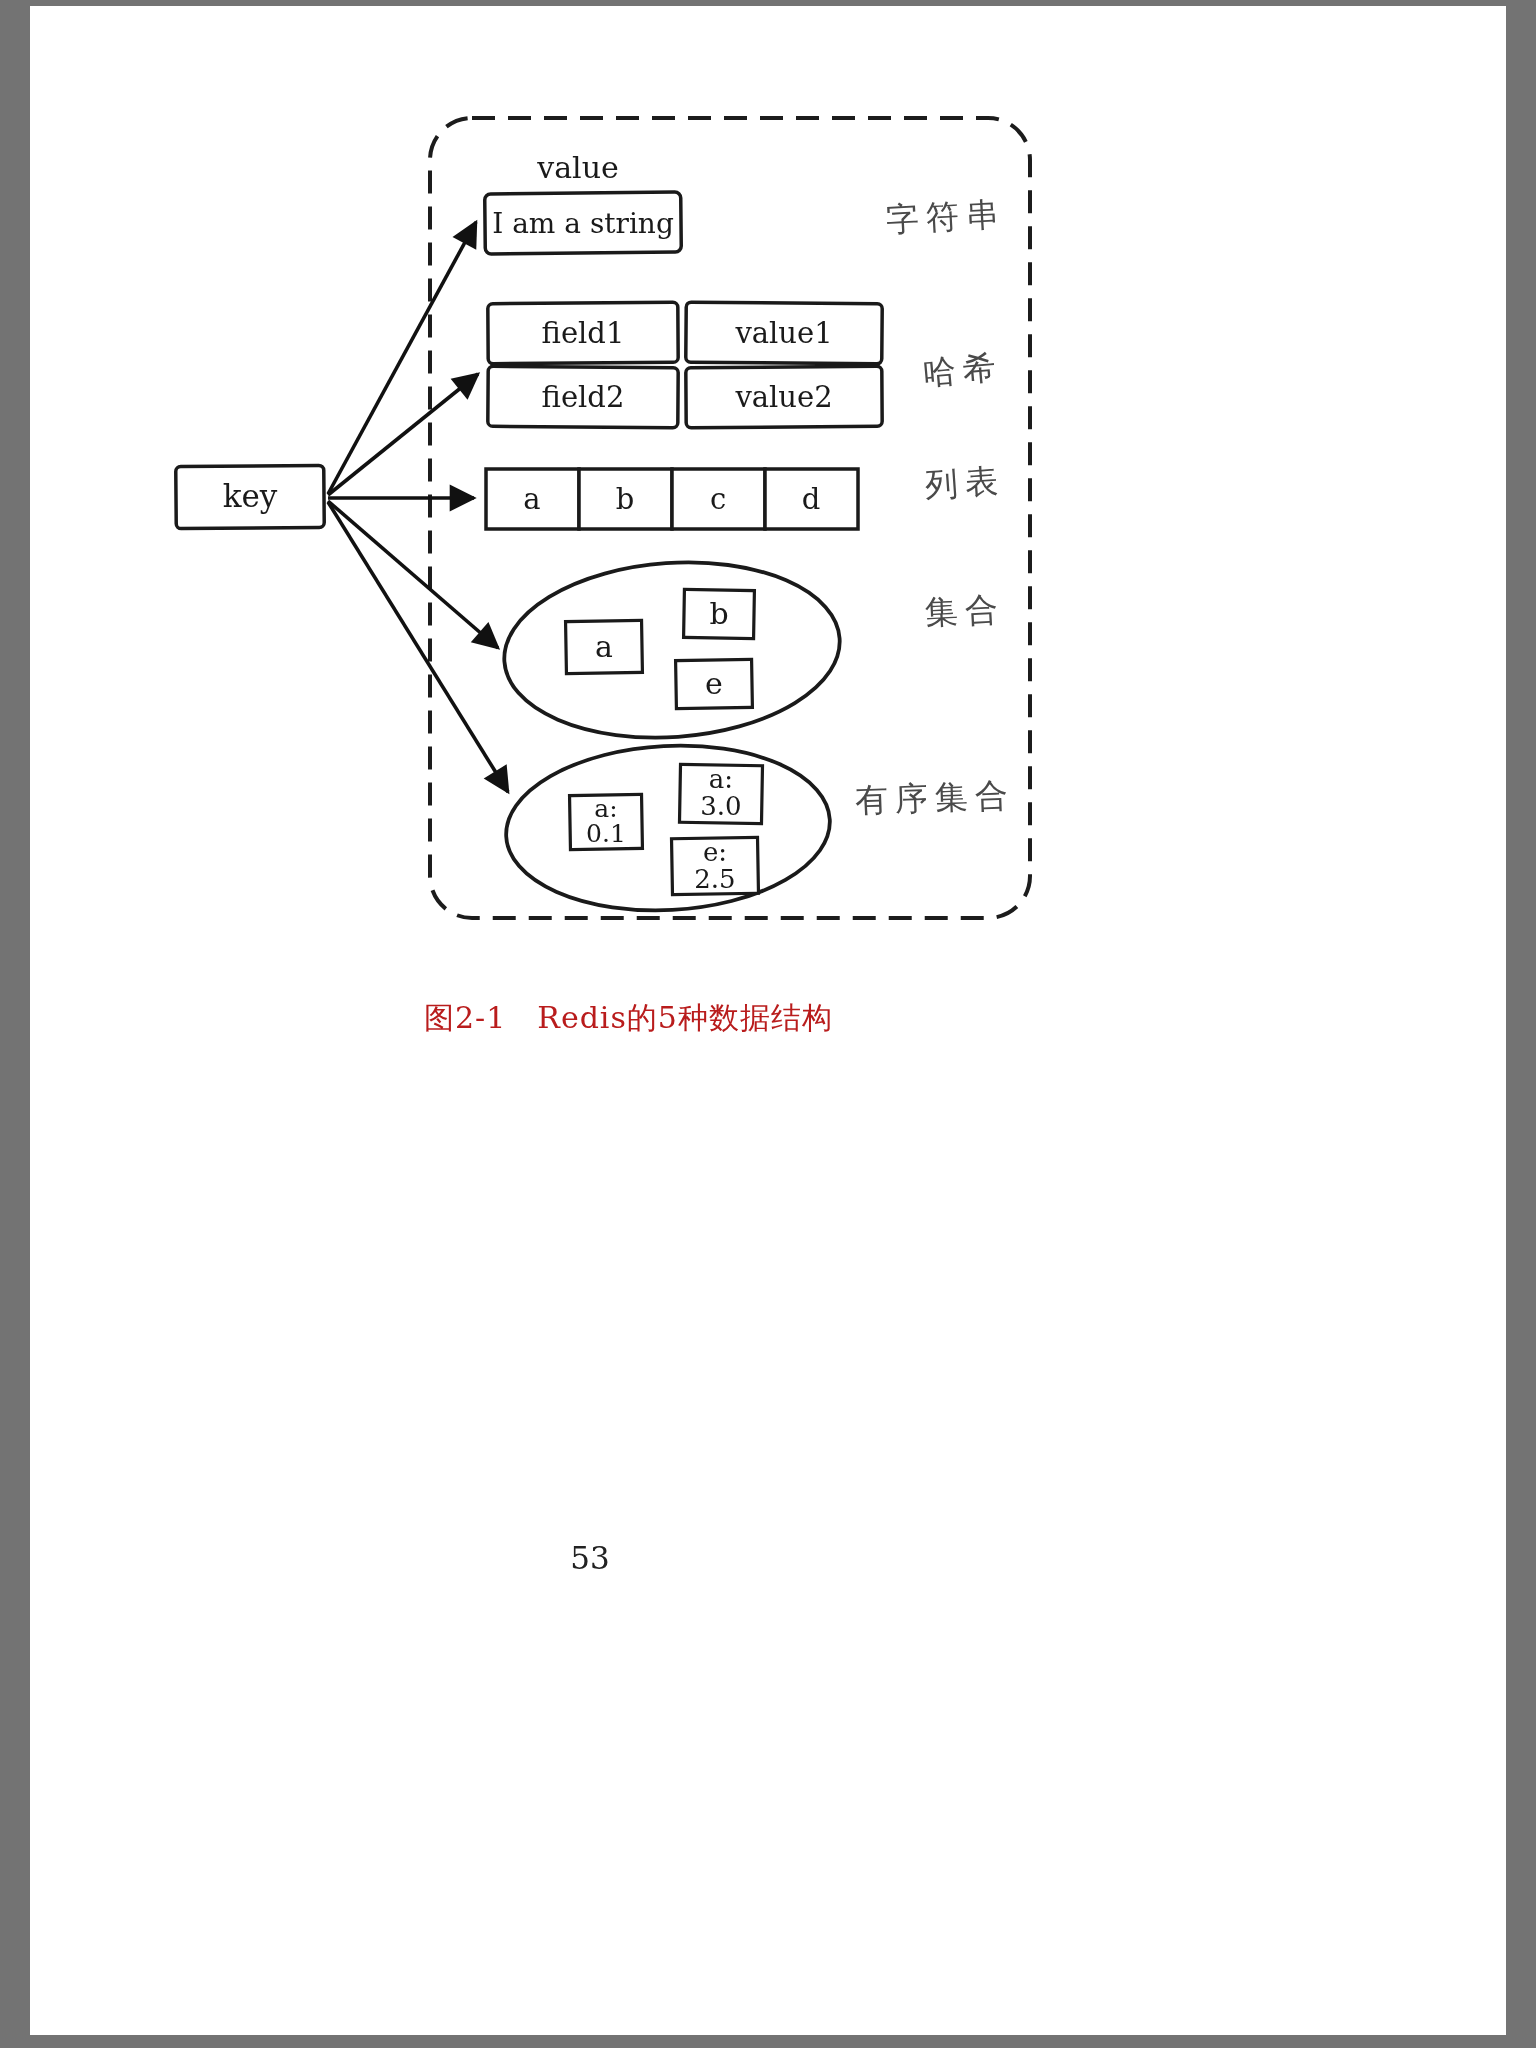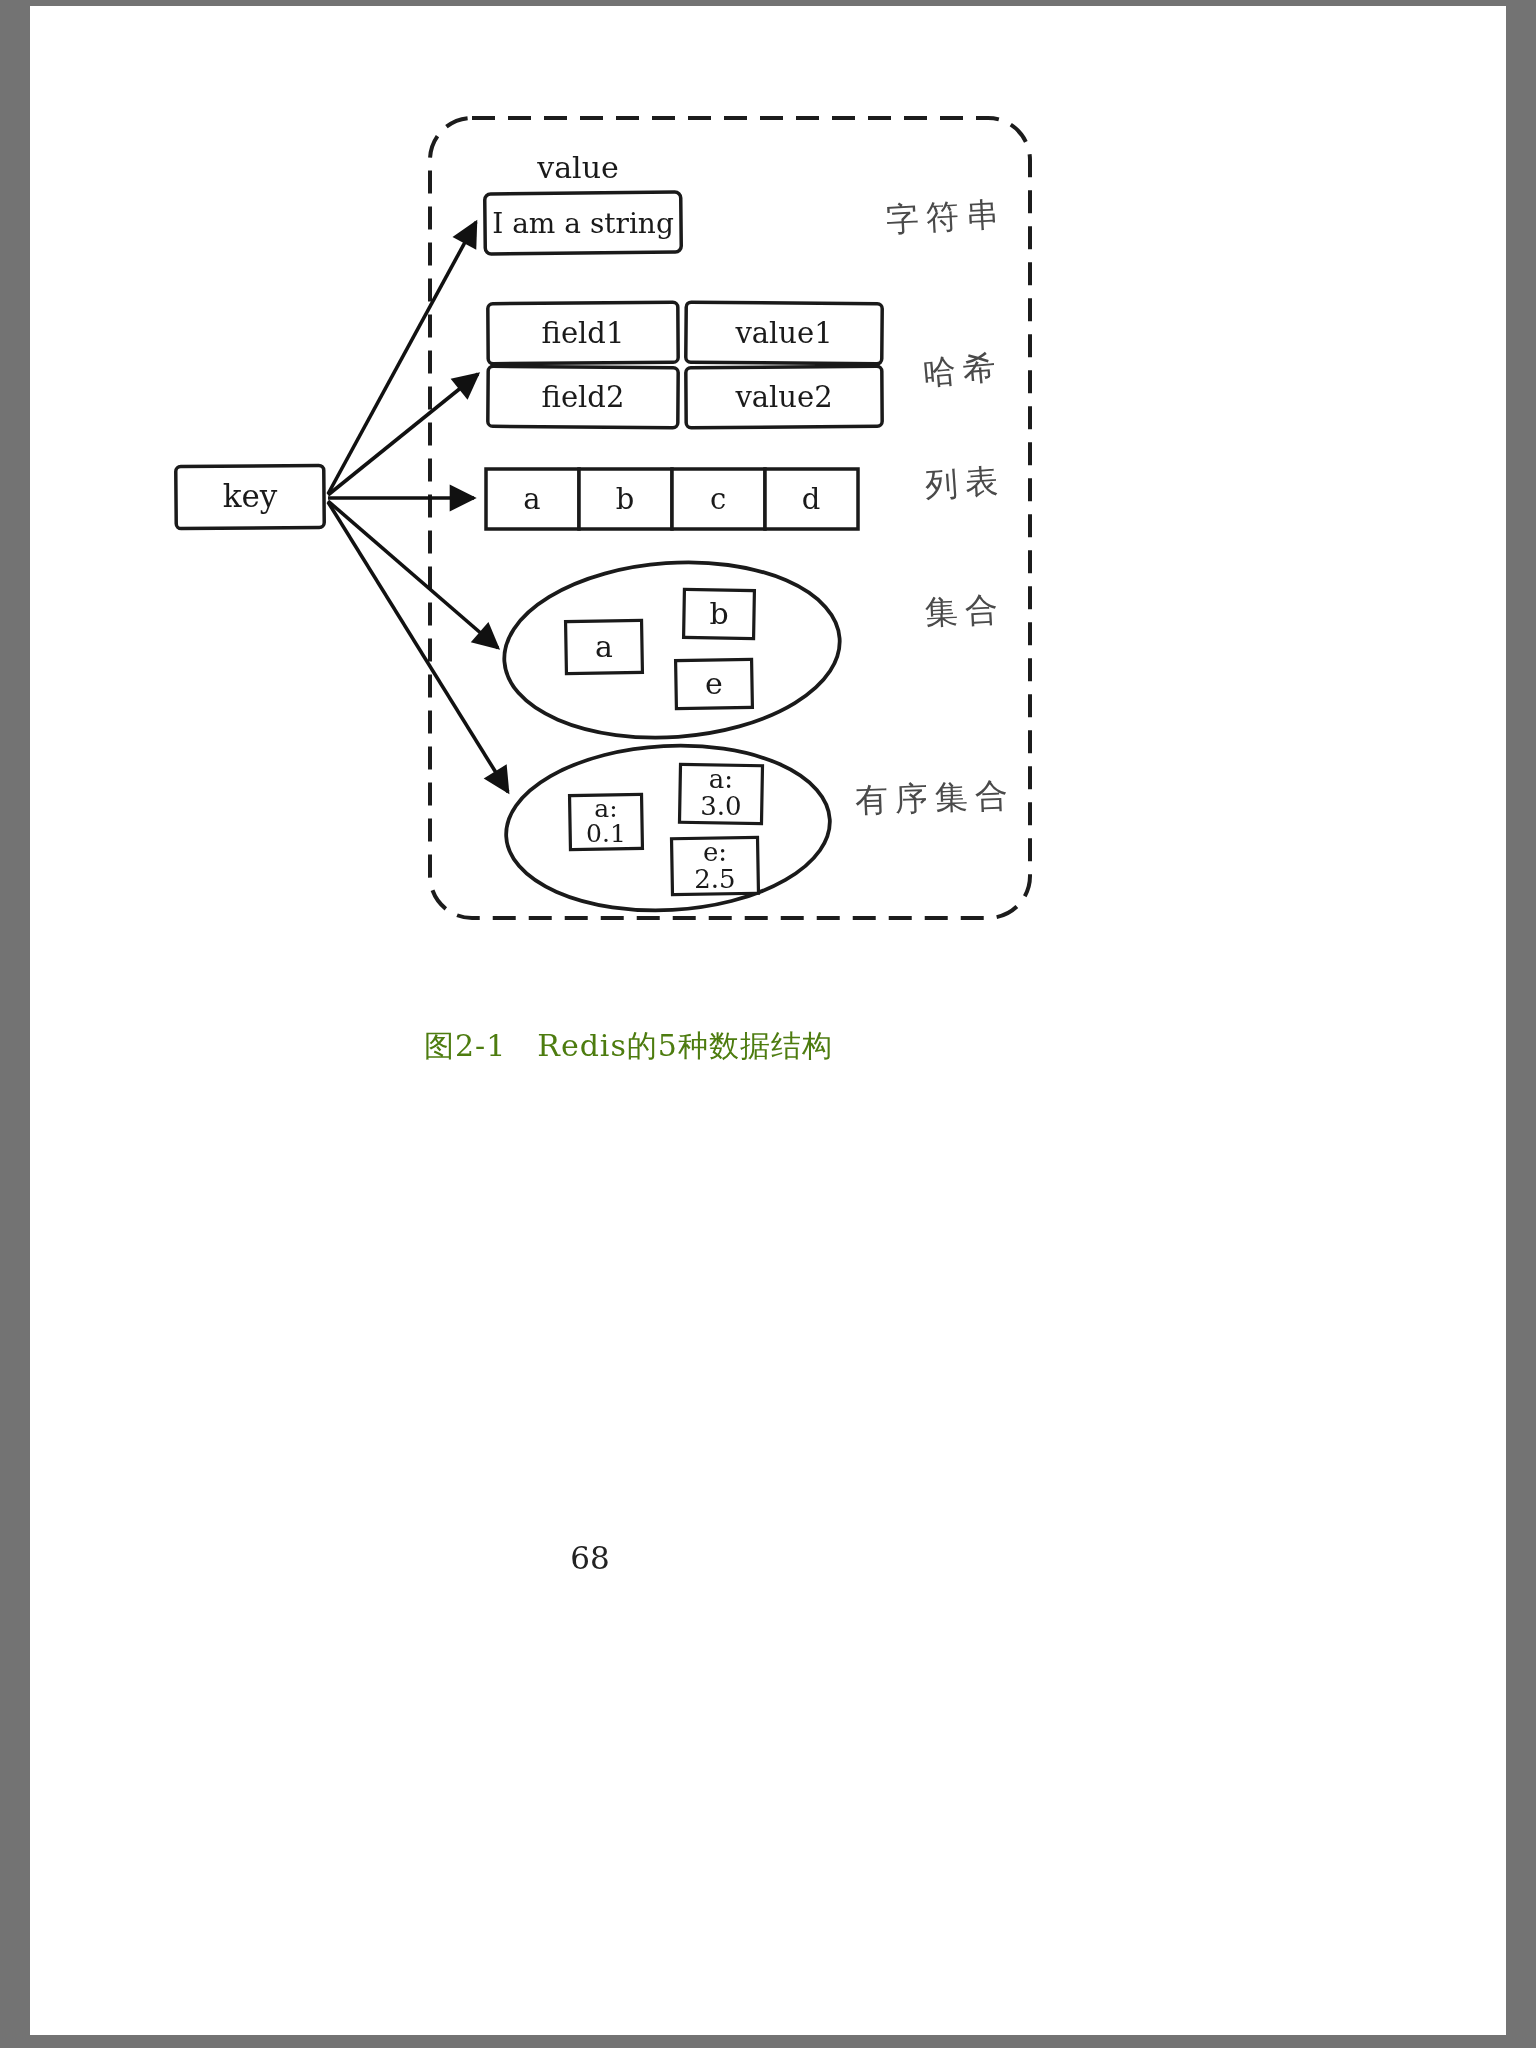--- a/index.html
+++ b/index.html
@@ -26,23 +26,23 @@
     background: #ffffff;
   }
   .figure-svg {
     position: absolute;
     left: 0;
     top: 0;
   }
   .caption {
     position: absolute;
     left: 394px;
-    top: 1020px;
+    top: 992px;
     font-size: 30px;
-    color: #4d7c0f;
+    color: #b91c1c;
     letter-spacing: 1px;
     white-space: pre;
   }
   .page-number {
     position: absolute;
     left: 520px;
     top: 1534px;
     width: 80px;
     text-align: center;
     font-size: 31px;
@@ -128,16 +128,16 @@
       <text x="691" y="782" font-size="26" text-anchor="middle">a:</text>
       <text x="691" y="809" font-size="26" text-anchor="middle">3.0</text>
 
       <text x="685" y="855" font-size="26" text-anchor="middle">e:</text>
       <text x="685" y="882" font-size="26" text-anchor="middle">2.5</text>
 
       <text x="905" y="803" font-size="33" text-anchor="middle" class="cjk" transform="rotate(-2 905 793)">有序集合</text>
     </svg>
 
     <div class="caption">图2-1　Redis的5种数据结构</div>
-    <div class="page-number">68</div>
+    <div class="page-number">53</div>
 
   </div>
 </div>
 
 </body></html>

